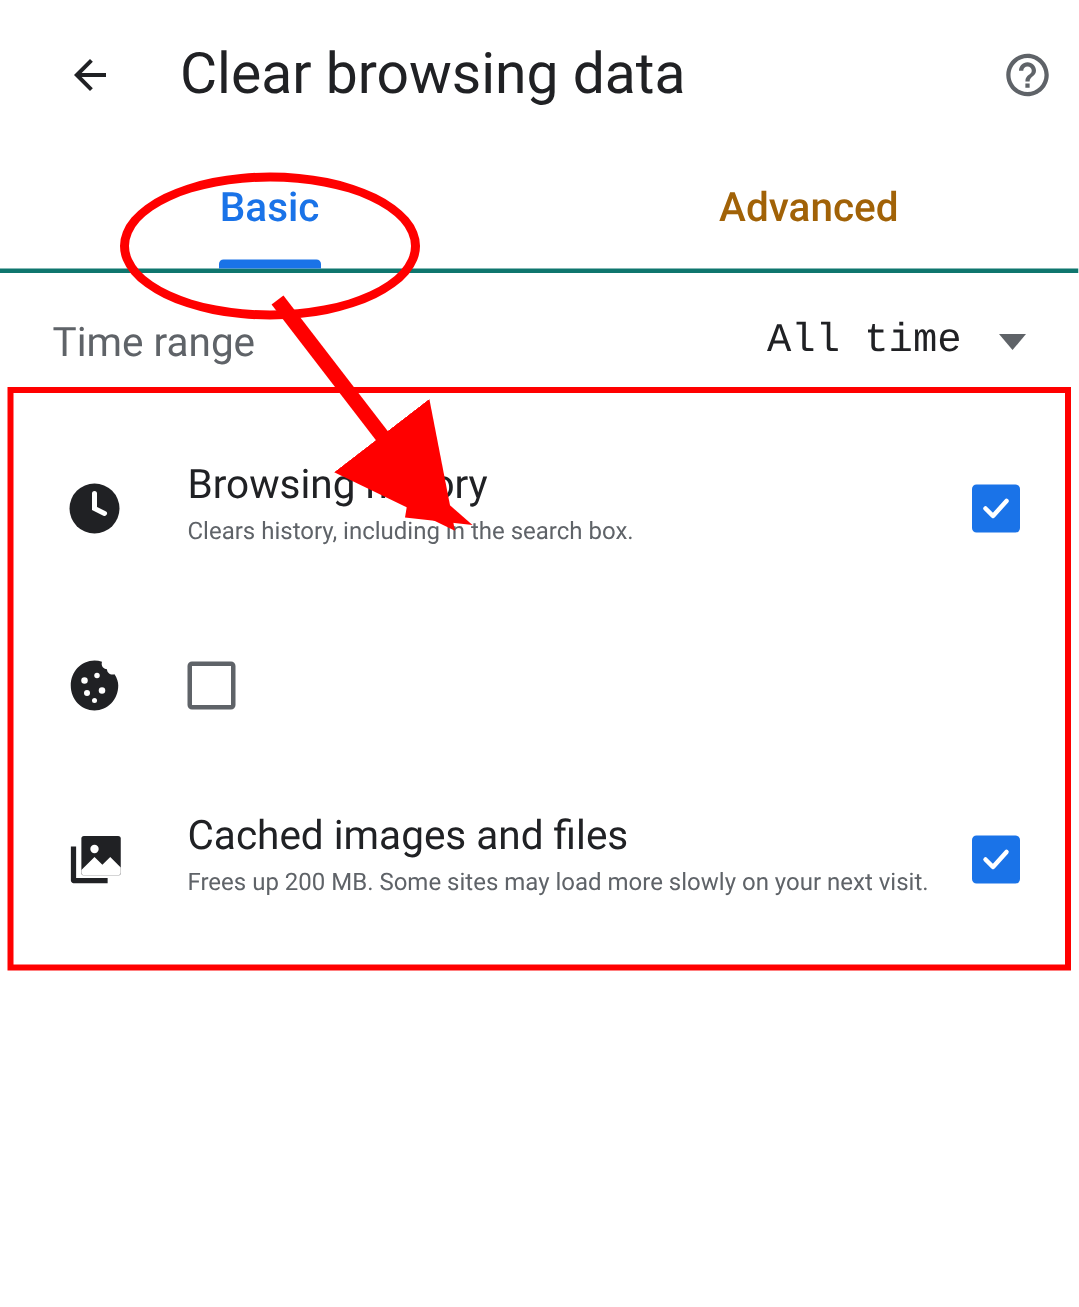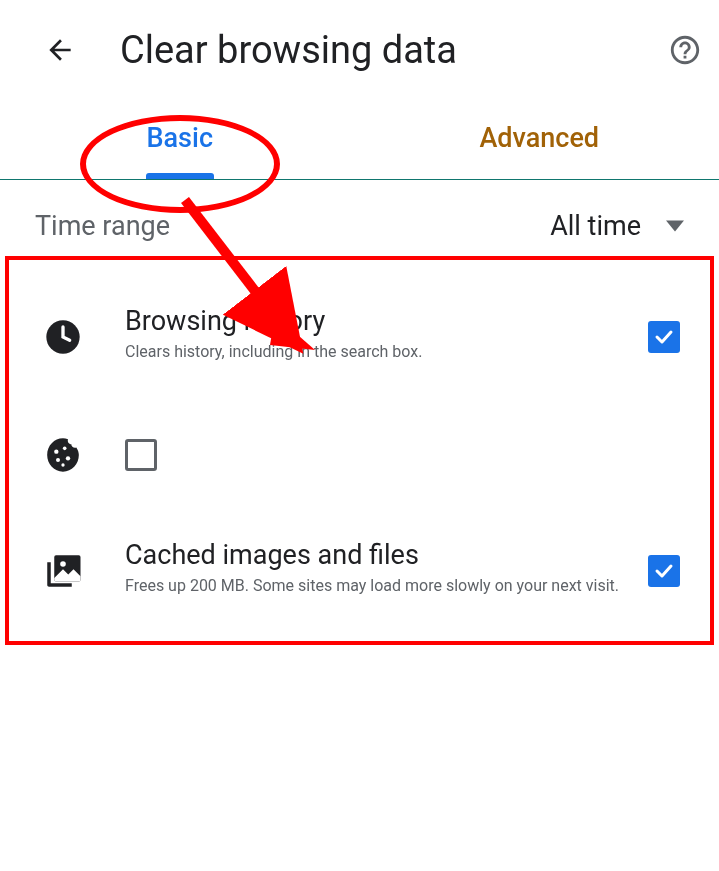--- a/index.html
+++ b/index.html
@@ -38,21 +38,21 @@
     .help-btn {
       width: 36px;
       height: 36px;
       display: flex;
       align-items: center;
       justify-content: center;
       cursor: pointer;
     }
     .tabs {
       display: flex;
-      border-bottom: 1px solid #0f766e;
+      border-bottom: 3px solid #0f766e;
       position: relative;
     }
     .tab {
       flex: 1;
       text-align: center;
       padding: 22px 0 25px 0;
       font-size: 27px;
       font-weight: 500;
       cursor: pointer;
       color: #a16207;
@@ -80,20 +80,21 @@
     }
     .time-range-label {
       font-size: 27px;
       color: #5f6368;
     }
     .time-range-select {
       display: flex;
       align-items: center;
       gap: 25px;
       cursor: pointer;
+      font-family: Liberation Mono, monospace;
     }
     .time-range-value {
       font-size: 27px;
       color: #202124;
     }
     .options-box {
       border: 4px solid #ff0000;
       margin: 0 5px 0 5px;
       padding: 15px 0;
     }

